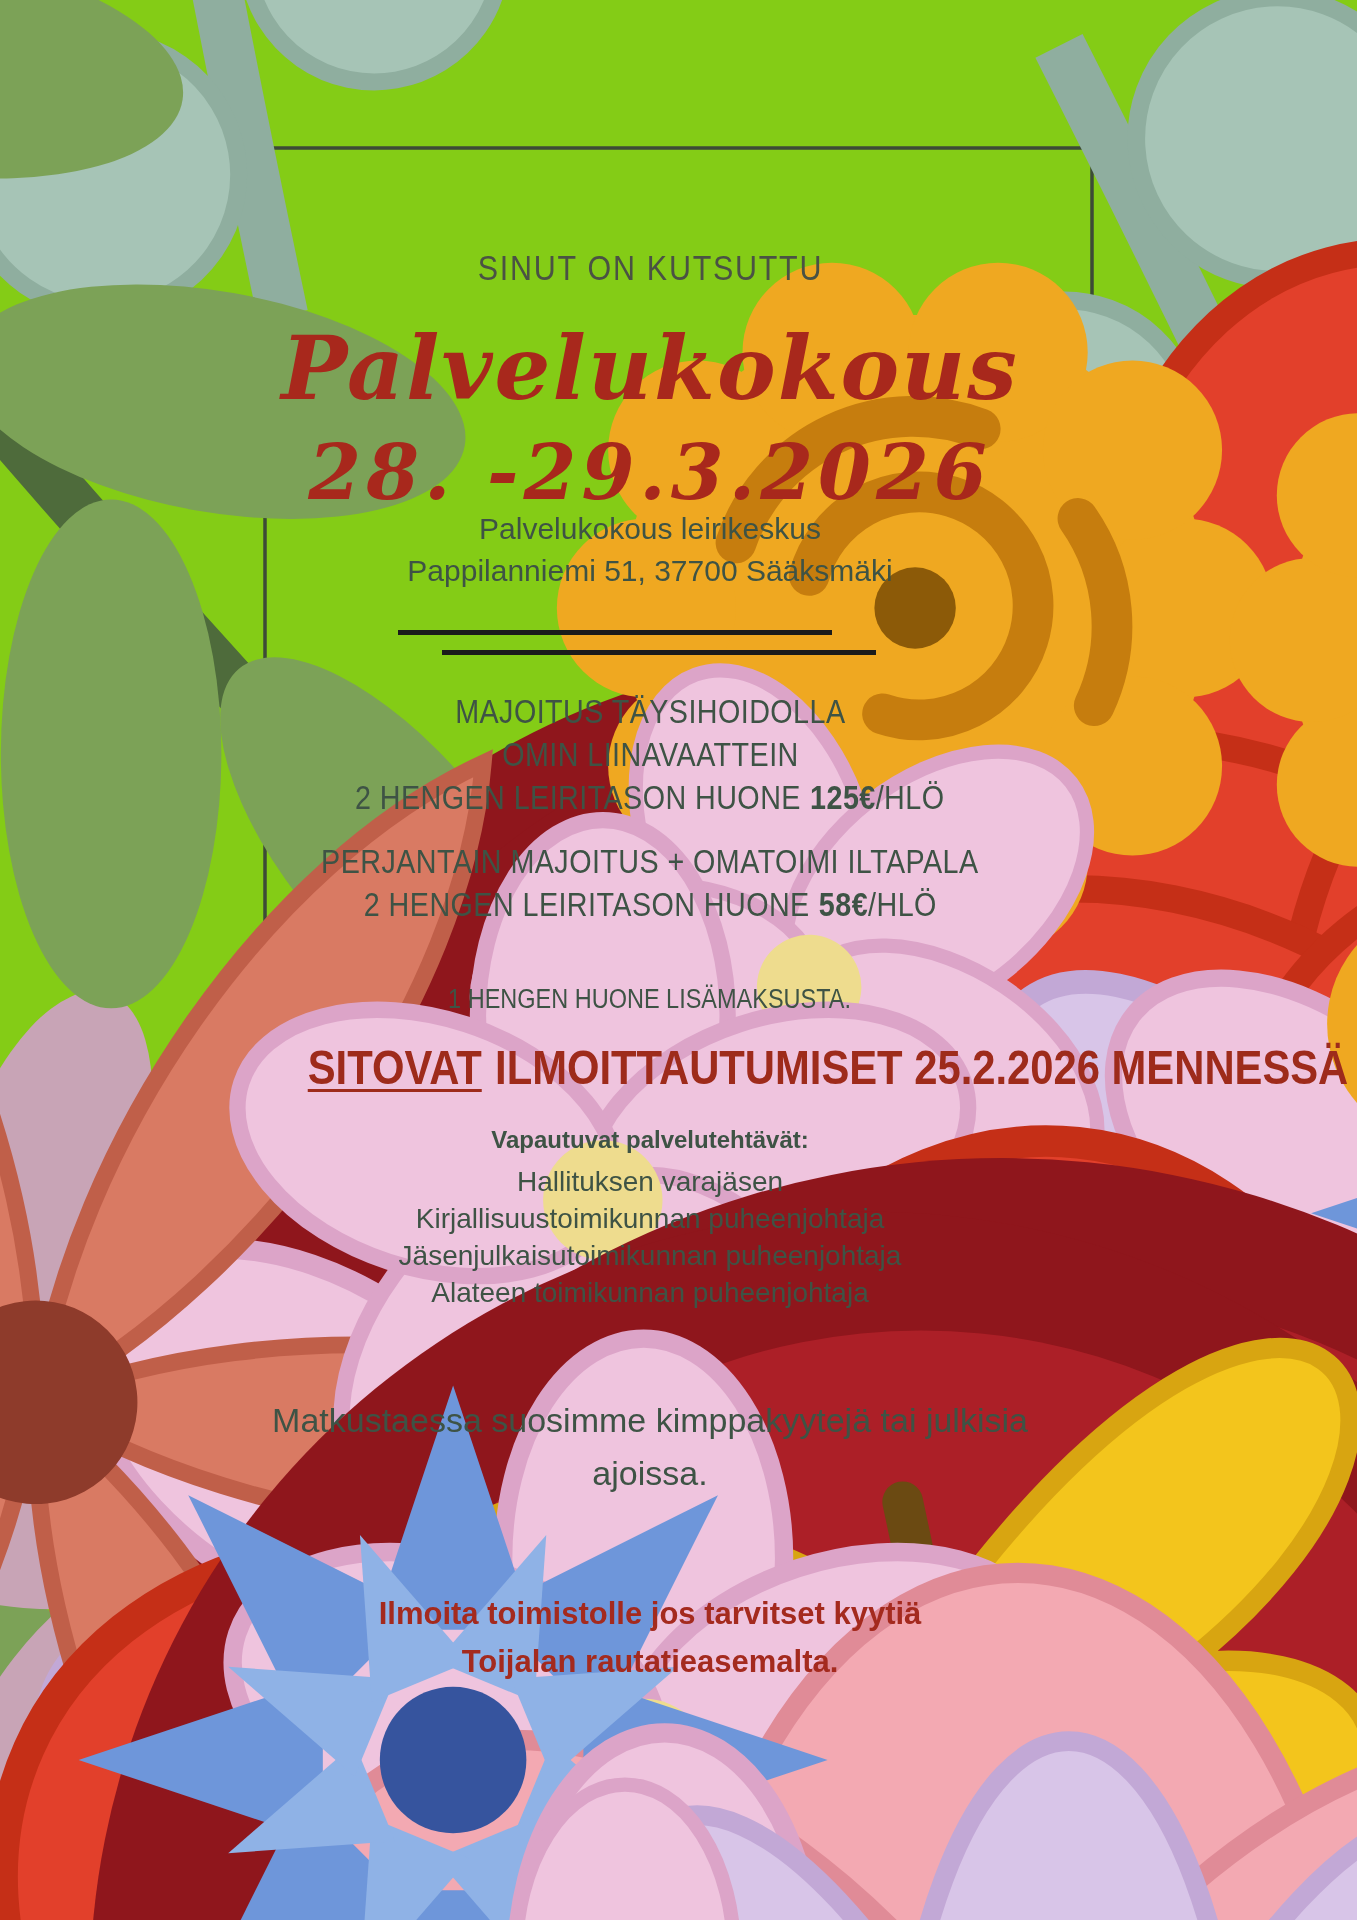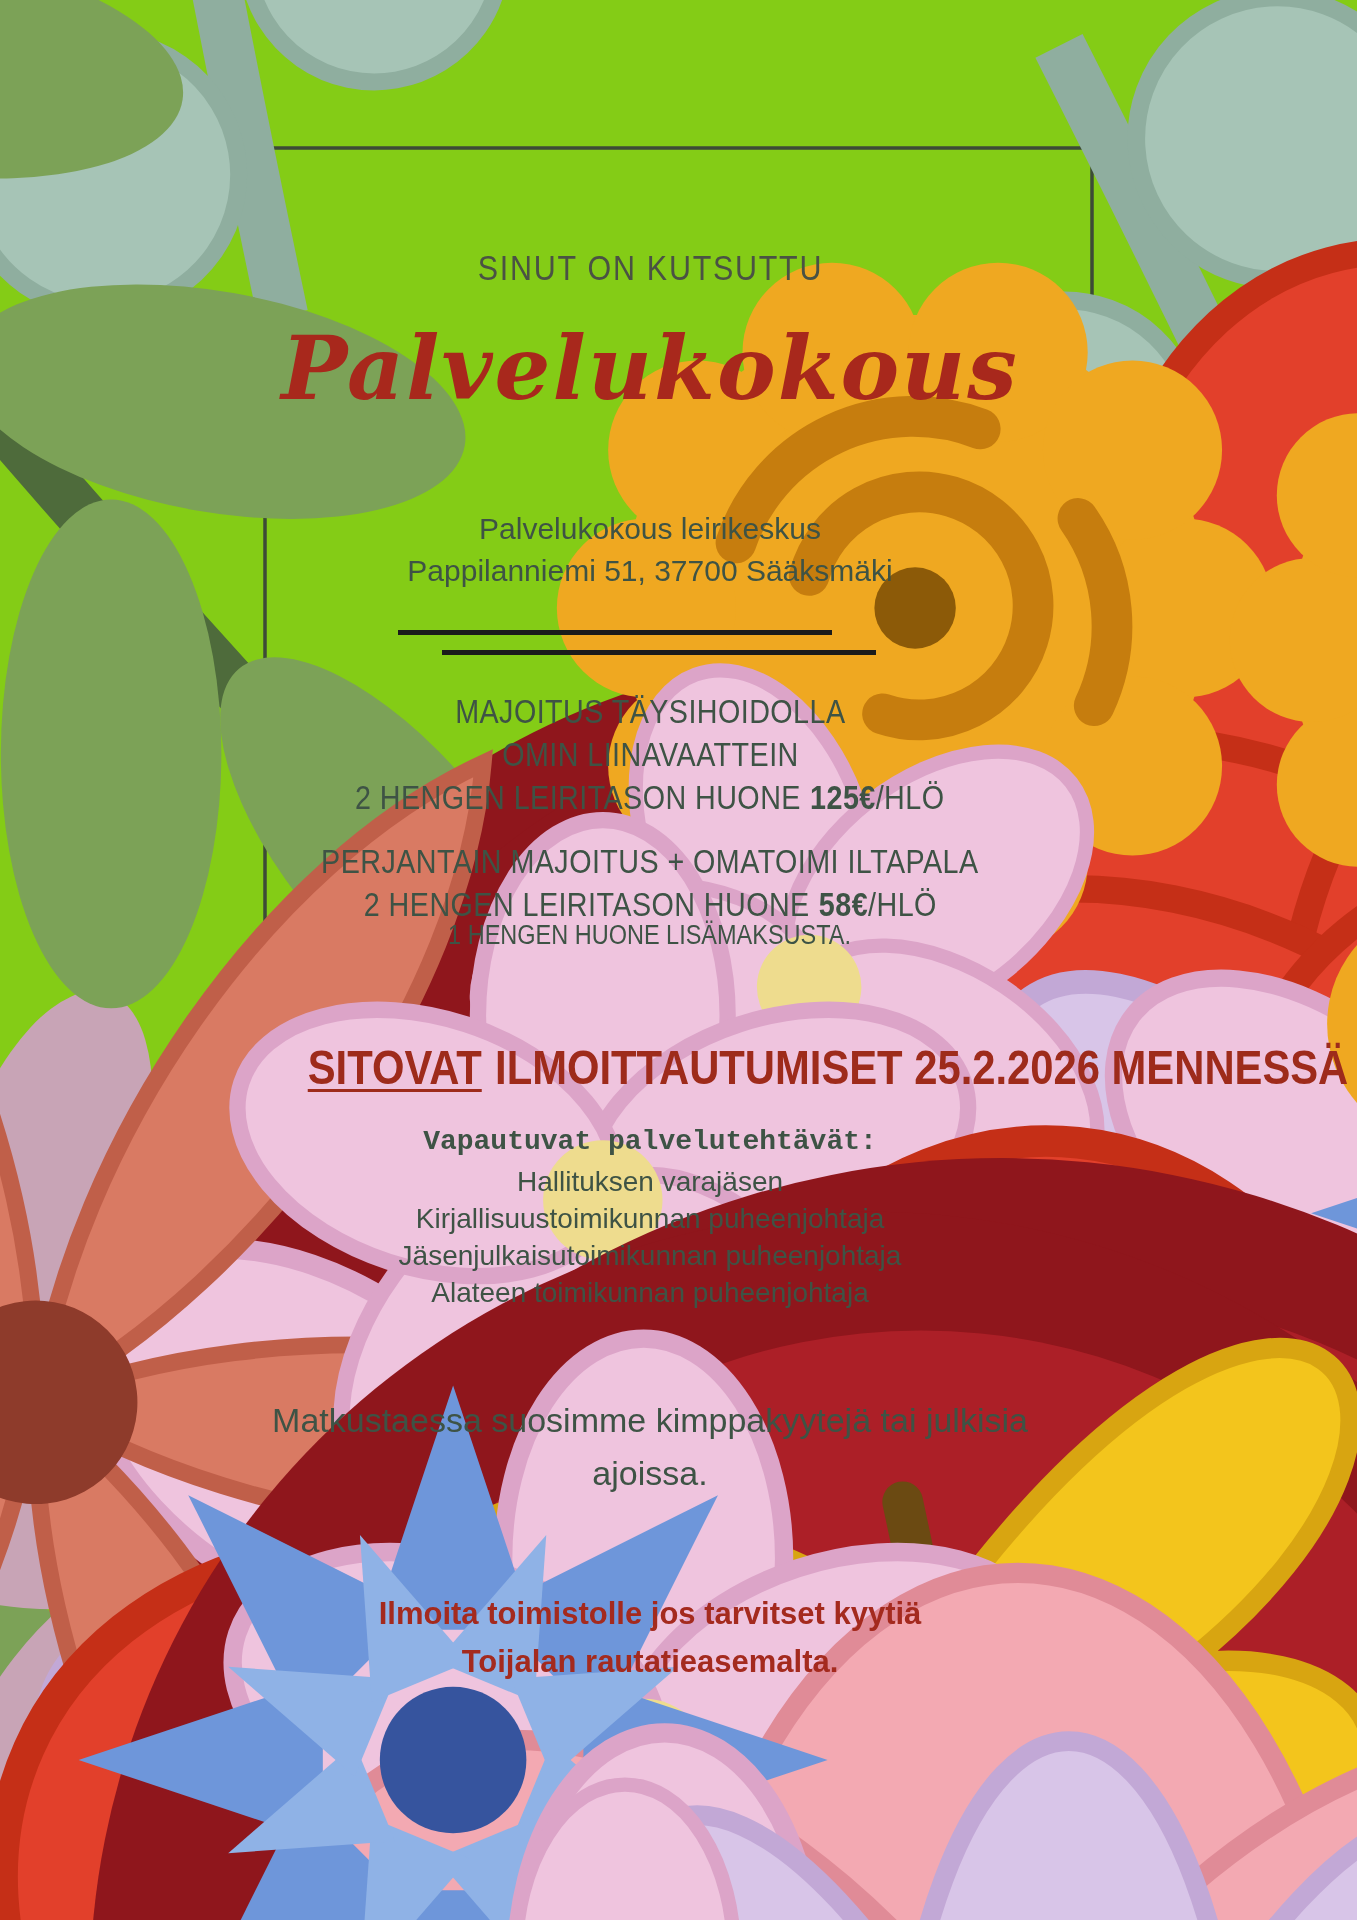--- a/index.html
+++ b/index.html
@@ -19,26 +19,26 @@
   .addr2 { top:554px; font-size:30px; }
   .rule { position:absolute; height:5px; background:#1B1B1B; }
   .rule1 { left:398px; top:630px; width:434px; }
   .rule2 { left:442px; top:650px; width:434px; }
   .sec { font-size:33px; letter-spacing:0.5px; }
   .l-majoitus { top:693px; }
   .l-omin { top:736px; font-weight:normal; }
   .l-price1 { top:779px; }
   .l-perjantain { top:843px; }
   .l-price2 { top:886px; }
-  .l-note { top:920px; font-size:27px; }
+  .l-note { top:984px; font-size:27px; }
   .price-val { font-weight:bold; margin-left:0.32em; }
   .l-sitovat { top:1040px; font-size:48px; font-weight:bold; color:#9E2B1B; }
   .reg-emph { text-decoration:underline; text-underline-offset:5px; text-decoration-thickness:3px; }
   .reg-rest { margin-left:0.32em; }
-  .l-vap-h { top:1126px; font-size:28px; font-weight:bold;font-family:Liberation Mono, monospace; }
+  .l-vap-h { top:1126px; font-size:24px; font-weight:bold; }
   .l-vap-items { top:1163px; font-size:28px; line-height:37px; }
   .l-travel { top:1394px; font-size:34px; line-height:53px; }
   .l-ride { top:1590px; font-size:31px; line-height:48px; font-weight:bold; color:#A42A1E; }
 </style>
 </head>
 <body>
 
 <div class="canvas">
 
   <svg class="deco" viewBox="0 0 1357 1920" aria-hidden="true">
@@ -425,20 +425,21 @@
       <use href="#blossom" transform="translate(1340 1528) scale(0.7)"></use>
       <use href="#lily" transform="translate(1298 1608) rotate(40) scale(1.05)"></use>
       <use href="#marigold" transform="translate(1292 1662) scale(0.95)"></use>
       <use href="#daisy" transform="translate(180 1912) scale(1.4)"></use>
     </g>
   </svg>
 
   <div class="txt kicker"><span class="cond">SINUT ON KUTSUTTU</span></div>
 
   <div class="txt script title">Palvelukokous</div>
+  <div class="txt script dates">28. -29.3.2026</div>
 
   <div class="txt addr1">Palvelukokous leirikeskus</div>
   <div class="txt addr2">Pappilanniemi 51, 37700 Sääksmäki</div>
 
   <div class="rule rule1"></div>
   <div class="rule rule2"></div>
 
   <div class="txt sec l-majoitus"><span class="cond">MAJOITUS TÄYSIHOIDOLLA</span></div>
   <div class="txt sec l-omin"><span class="cond">OMIN LIINAVAATTEIN</span></div>
   <div class="txt sec l-price1">

